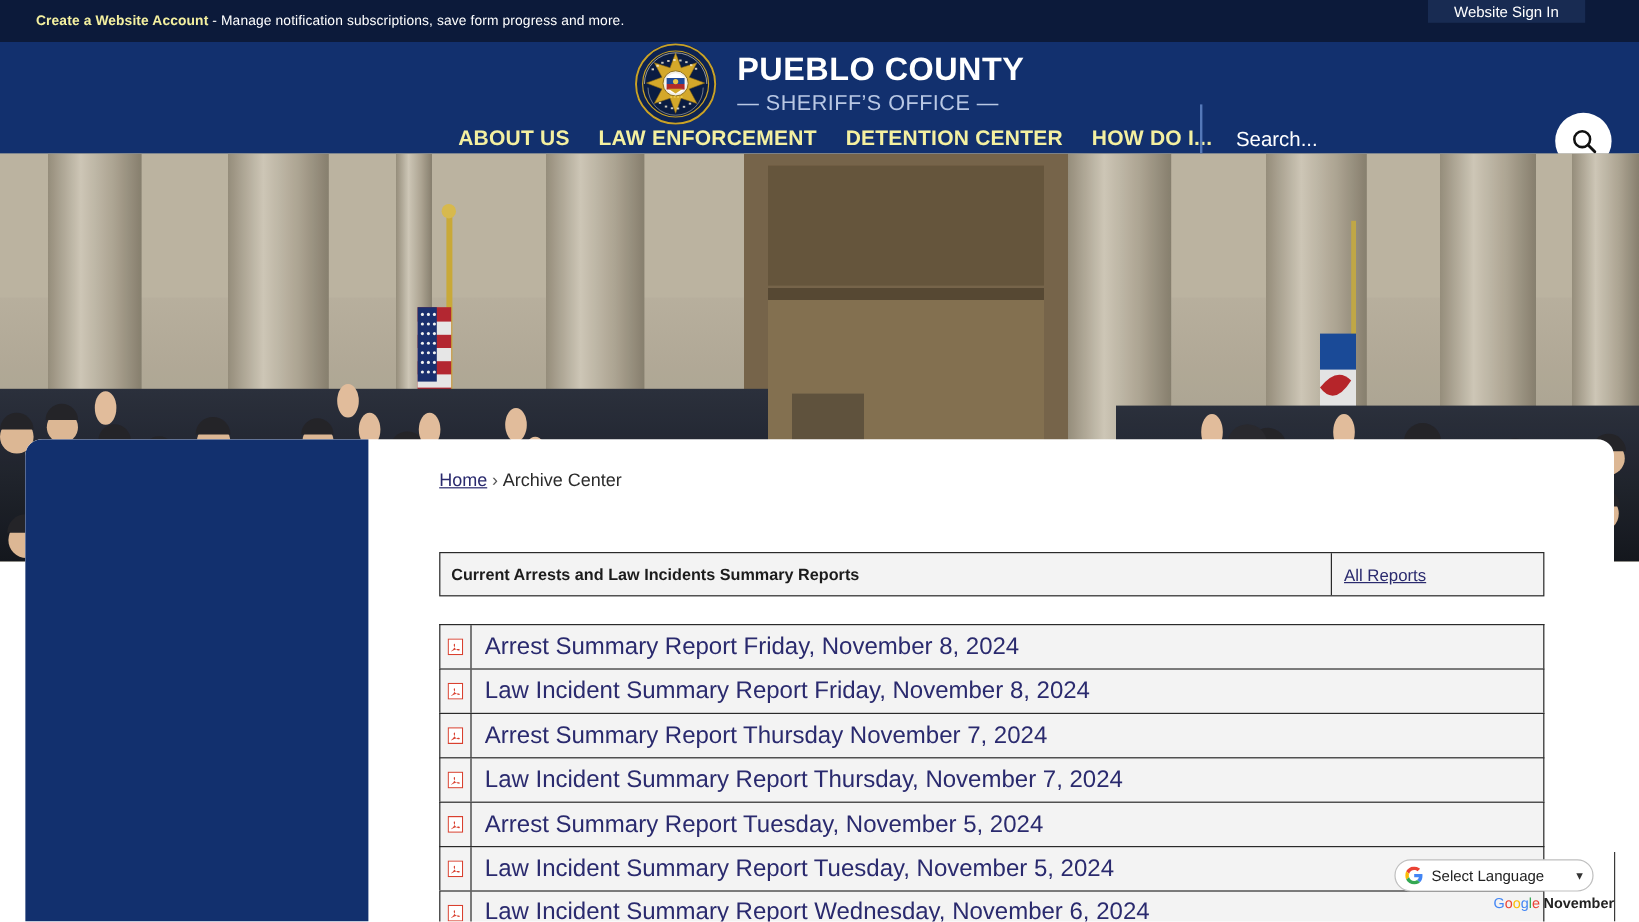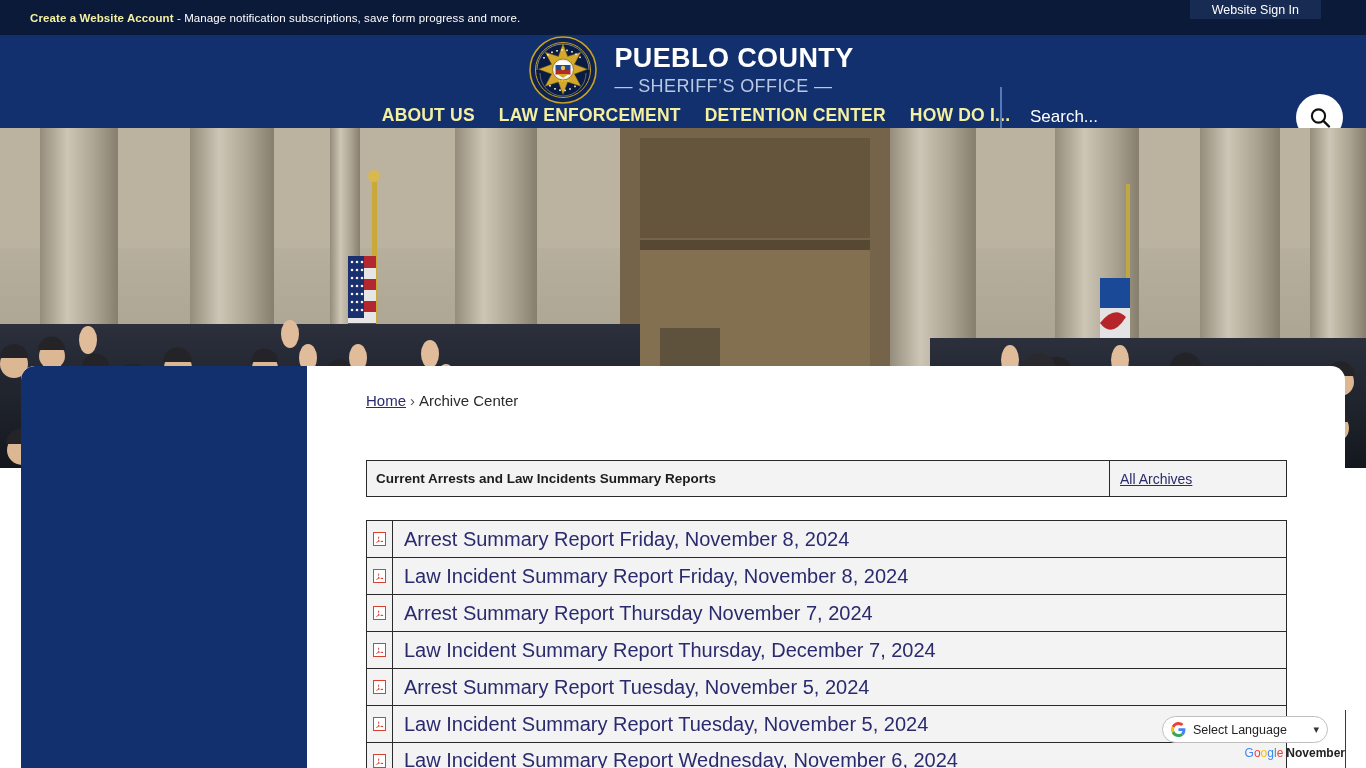--- a/index.html
+++ b/index.html
@@ -653,21 +653,21 @@
 
     <div class="main">
 
       <div class="breadcrumb">
         <a>Home</a><span class="sep">›</span><span>Archive Center</span>
       </div>
 
       <div class="archive-head">
         <div class="archive-head-title">Current Arrests and Law Incidents Summary Reports</div>
         <div class="archive-head-link">
-          <a>All Archives</a>
+          <a>All Reports</a>
         </div>
       </div>
 
       <div class="doc-list">
 
         <div class="doc-row">
           <div class="doc-icon-cell">
             <svg class="pdf-icon" viewBox="0 0 13 14">
               <rect x="0.5" y="0.5" width="12" height="13" fill="#ffffff" stroke="#d9402f" stroke-width="1"></rect>
               <path d="M3 10.6 c1.3-.6 2.3-2.1 2.9-3.6 c.4-1 .5-2.3-.1-2.5 c-.7-.2-.8 1-.5 2 c.5 1.6 1.8 3 3.3 3.5 c.9.3 1.6 0 1.6-.5 c0-.6-1-.8-2-.6 c-1.7.3-3.6 1.1-5.2 2.1 z" fill="#d9402f"></path>
@@ -703,21 +703,21 @@
         </div>
 
         <div class="doc-row">
           <div class="doc-icon-cell">
             <svg class="pdf-icon" viewBox="0 0 13 14">
               <rect x="0.5" y="0.5" width="12" height="13" fill="#ffffff" stroke="#d9402f" stroke-width="1"></rect>
               <path d="M3 10.6 c1.3-.6 2.3-2.1 2.9-3.6 c.4-1 .5-2.3-.1-2.5 c-.7-.2-.8 1-.5 2 c.5 1.6 1.8 3 3.3 3.5 c.9.3 1.6 0 1.6-.5 c0-.6-1-.8-2-.6 c-1.7.3-3.6 1.1-5.2 2.1 z" fill="#d9402f"></path>
             </svg>
           </div>
           <div class="doc-label-cell">
-            <a>Law Incident Summary Report Thursday, December 7, 2024</a>
+            <a>Law Incident Summary Report Thursday, November 7, 2024</a>
           </div>
         </div>
 
         <div class="doc-row">
           <div class="doc-icon-cell">
             <svg class="pdf-icon" viewBox="0 0 13 14">
               <rect x="0.5" y="0.5" width="12" height="13" fill="#ffffff" stroke="#d9402f" stroke-width="1"></rect>
               <path d="M3 10.6 c1.3-.6 2.3-2.1 2.9-3.6 c.4-1 .5-2.3-.1-2.5 c-.7-.2-.8 1-.5 2 c.5 1.6 1.8 3 3.3 3.5 c.9.3 1.6 0 1.6-.5 c0-.6-1-.8-2-.6 c-1.7.3-3.6 1.1-5.2 2.1 z" fill="#d9402f"></path>
             </svg>
           </div>

